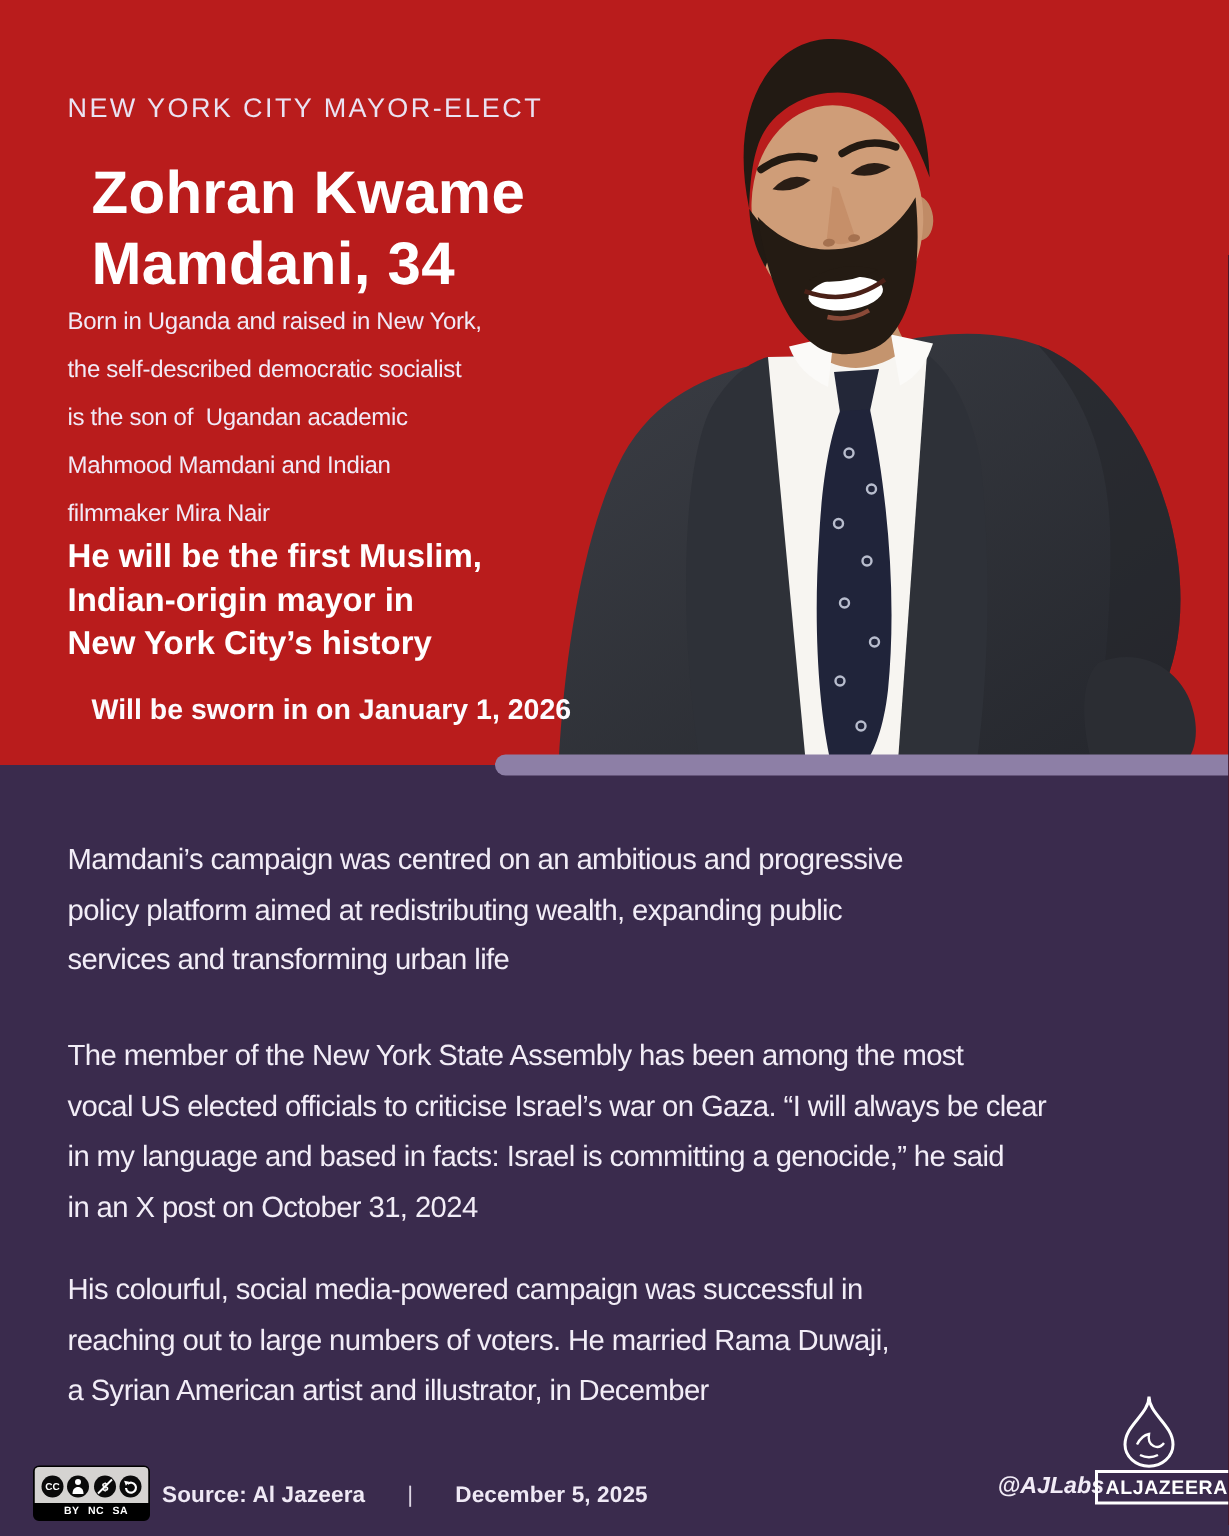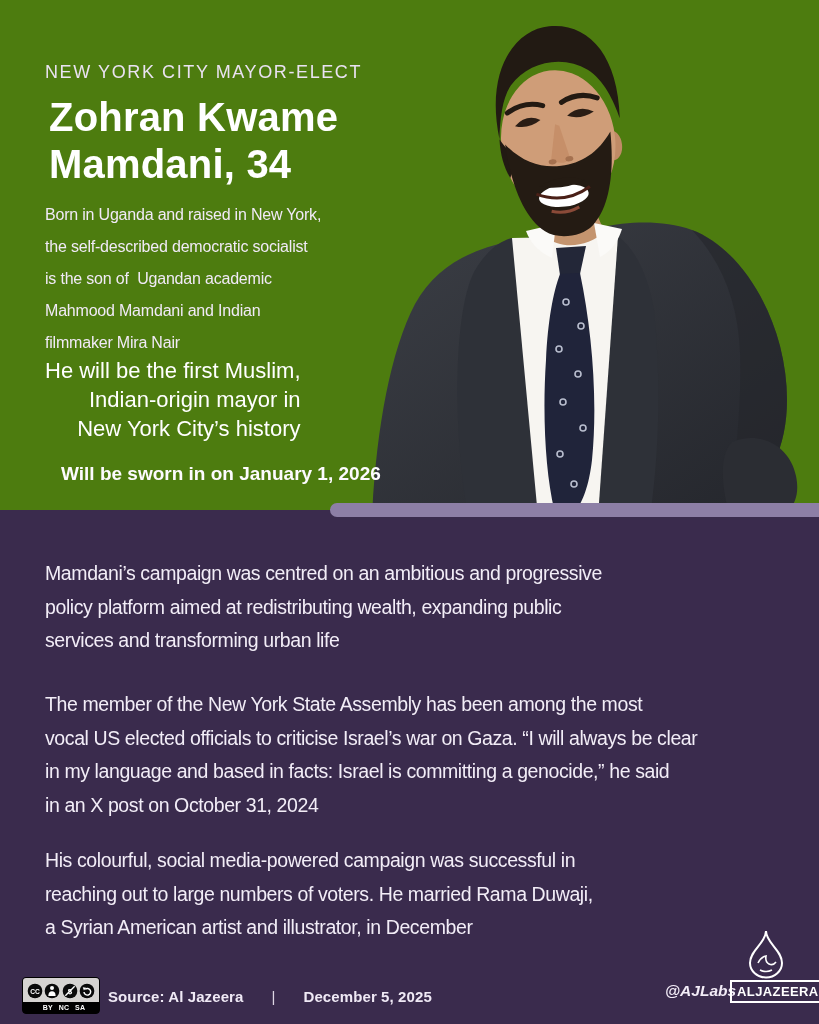--- a/index.html
+++ b/index.html
@@ -1,43 +1,43 @@
 <!DOCTYPE html>
 <html><head>
 <meta charset="utf-8">
 <style>
   * { box-sizing: border-box; }
   html,body { margin:0; padding:0; background:#1b1524; }
   .canvas {
     position: relative;
     width: 819px; height: 1024px;
     overflow: hidden;
-    background: #4d7c0f;
+    background: #b91c1c;
     font-family: "Liberation Sans", sans-serif;
   }
   
   .kicker {
     position:absolute; left:45px; top:62px; z-index:4;
     font-size:18px; font-weight:500; letter-spacing:1.6px;
     color:#eae2f2; white-space:pre;
   }
   .title {
-    position:absolute; left:45px; top:90px; z-index:4; margin:4px;
+    position:absolute; left:45px; top:90px; z-index:4; margin:16px;
     font-size:40px; line-height:47px; font-weight:700;
     color:#ffffff; white-space:pre; letter-spacing:0.2px;
   }
   .intro {
     position:absolute; left:45px; top:199px; z-index:4; margin:0;
     font-size:16px; line-height:32px; font-weight:400; letter-spacing:-0.2px;
     color:#f1eaf7; white-space:pre;
   }
   .highlight {
     position:absolute; left:45px; top:356px; z-index:4; margin:0;
-    font-size:22px; line-height:29px; font-weight:400;
-    color:#ffffff; white-space:pre;text-align:right;
+    font-size:22px; line-height:29px; font-weight:700;
+    color:#ffffff; white-space:pre;
   }
   .sworn {
     position:absolute; left:45px; top:447px; z-index:4; margin:16px;
     font-size:19px; font-weight:600; color:#fdfbfe; white-space:pre;
   }
   
   .portrait {
     position:absolute; right:0; top:0; width:459px; height:517px;
     z-index:1;
   }

